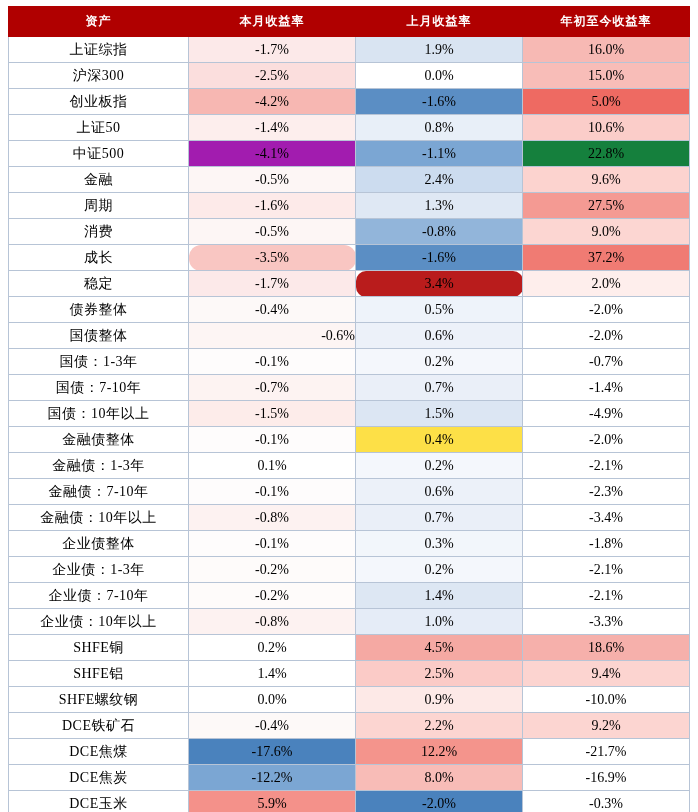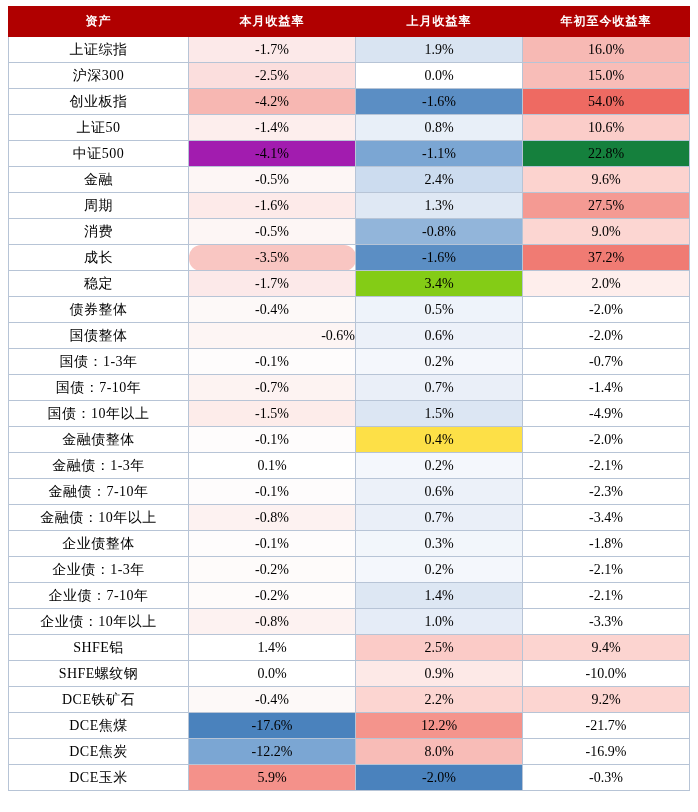--- a/index.html
+++ b/index.html
@@ -78,21 +78,21 @@
         <tr>
           <td class="asset">沪深300</td>
           <td style="background: rgb(251, 222, 221);">-2.5%</td>
           <td style="background: rgb(255, 255, 255);">0.0%</td>
           <td style="background: rgb(248, 189, 184);">15.0%</td>
         </tr>
         <tr>
           <td class="asset">创业板指</td>
           <td style="background: rgb(247, 183, 178);">-4.2%</td>
           <td style="background: rgb(91, 142, 196);">-1.6%</td>
-          <td style="background: rgb(238, 106, 98);">54.0%</td>
+          <td style="background: rgb(238, 106, 98);">5.0%</td>
         </tr>
         <tr>
           <td class="asset">上证50</td>
           <td style="background: rgb(253, 238, 237);">-1.4%</td>
           <td style="background: rgb(232, 239, 248);">0.8%</td>
           <td style="background: rgb(251, 205, 201);">10.6%</td>
         </tr>
         <tr>
           <td class="asset">中证500</td>
           <td style="background: #a21caf;">-4.1%</td>
@@ -119,21 +119,21 @@
         </tr>
         <tr>
           <td class="asset">成长</td>
           <td style="background: rgb(249, 198, 194); border-radius: 12px;">-3.5%</td>
           <td style="background: rgb(91, 142, 196);">-1.6%</td>
           <td style="background: rgb(240, 123, 115);">37.2%</td>
         </tr>
         <tr>
           <td class="asset">稳定</td>
           <td style="background: rgb(252, 233, 233);">-1.7%</td>
-          <td style="background: #84cc16;">3.4%</td>
+          <td style="background: #b91c1c; border-radius: 10px;">3.4%</td>
           <td style="background: rgb(254, 238, 236);">2.0%</td>
         </tr>
         <tr>
           <td class="asset">债券整体</td>
           <td style="background: rgb(253, 249, 248);">-0.4%</td>
           <td style="background: rgb(238, 243, 250);">0.5%</td>
           <td style="background: rgb(255, 255, 255);">-2.0%</td>
         </tr>
         <tr>
           <td class="asset">国债整体</td>
@@ -199,20 +199,26 @@
           <td class="asset">企业债：7-10年</td>
           <td style="background: rgb(254, 251, 250);">-0.2%</td>
           <td style="background: rgb(221, 231, 243);">1.4%</td>
           <td style="background: rgb(255, 255, 255);">-2.1%</td>
         </tr>
         <tr>
           <td class="asset">企业债：10年以上</td>
           <td style="background: rgb(253, 242, 241);">-0.8%</td>
           <td style="background: rgb(229, 236, 247);">1.0%</td>
           <td style="background: rgb(255, 255, 255);">-3.3%</td>
+        </tr>
+        <tr>
+          <td class="asset">SHFE铜</td>
+          <td style="background: rgb(255, 255, 255);">0.2%</td>
+          <td style="background: rgb(245, 169, 163);">4.5%</td>
+          <td style="background: rgb(246, 176, 171);">18.6%</td>
         </tr>
         <tr>
           <td class="asset">SHFE铝</td>
           <td style="background: rgb(255, 255, 255);">1.4%</td>
           <td style="background: rgb(251, 203, 199);">2.5%</td>
           <td style="background: rgb(252, 212, 208);">9.4%</td>
         </tr>
         <tr>
           <td class="asset">SHFE螺纹钢</td>
           <td style="background: rgb(255, 255, 255);">0.0%</td>

